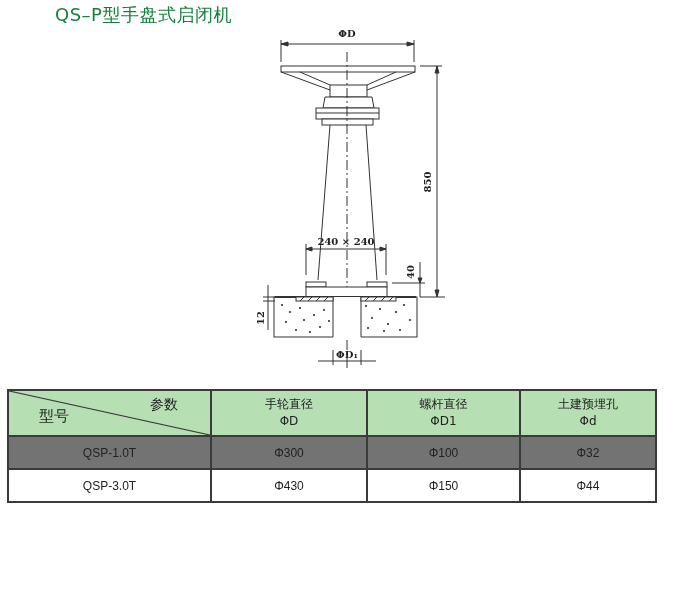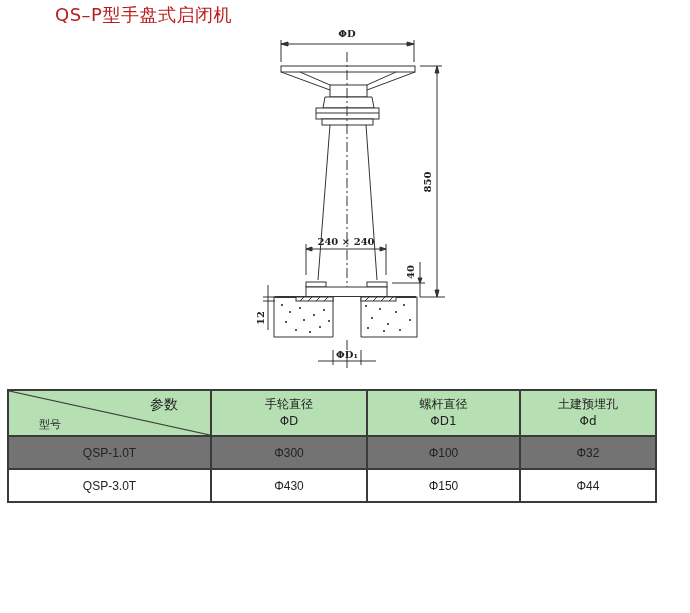--- a/index.html
+++ b/index.html
@@ -1,32 +1,32 @@
 <!DOCTYPE html>
 <html><head>
   <meta charset="utf-8">
   <style>
     html, body { margin: 0; padding: 0; background: #ffffff; }
     body { width: 690px; height: 613px; position: relative; overflow: hidden;
            font-family: "Liberation Sans", "DejaVu Sans", sans-serif; }
-    .title { position: absolute; left: 55px; top: 3px; font-size: 18px; color: #b91c1c;
+    .title { position: absolute; left: 55px; top: 3px; font-size: 18px; color: #15803d;
              letter-spacing: 0.5px; white-space: nowrap; font-family: "DejaVu Sans", sans-serif; }
     .drawing { position: absolute; left: 0; top: 0; width: 690px; height: 385px; }
     .spec-table { position: absolute; left: 7px; top: 389px; border-collapse: collapse;
                   table-layout: fixed; width: 648px; }
     .spec-table td, .spec-table th { border: 2px solid #3a3a3a; text-align: center;
                   font-size: 12px; color: #222; font-weight: normal; padding: 0; }
     .spec-table thead th { background: #b6dfb4; height: 44px; line-height: 17px;
                   font-family: "DejaVu Sans", sans-serif; }
     .spec-table tbody td { height: 31px; }
     .spec-table tbody tr.alt td { background: #737373; }
     .corner { position: relative; }
     .corner svg { position: absolute; left: 0; top: 0; width: 100%; height: 100%; }
     .corner .top-right { position: absolute; right: 32px; top: 5px; font-size: 14px; }
-    .corner .bottom-left { position: absolute; left: 30px; bottom: 2px; font-size: 11px; }
+    .corner .bottom-left { position: absolute; left: 30px; bottom: 10px; font-size: 15px; }
     .dimtext { font-family: "DejaVu Serif", serif; font-weight: bold; font-size: 10px; fill: #222; }
   </style>
 </head>
 <body>
 
 <div class="title">QS–P型手盘式启闭机</div>
 
 <svg class="drawing" viewBox="0 0 690 385" xmlns="http://www.w3.org/2000/svg">
   <g stroke="#333" fill="none" stroke-width="1">
 

